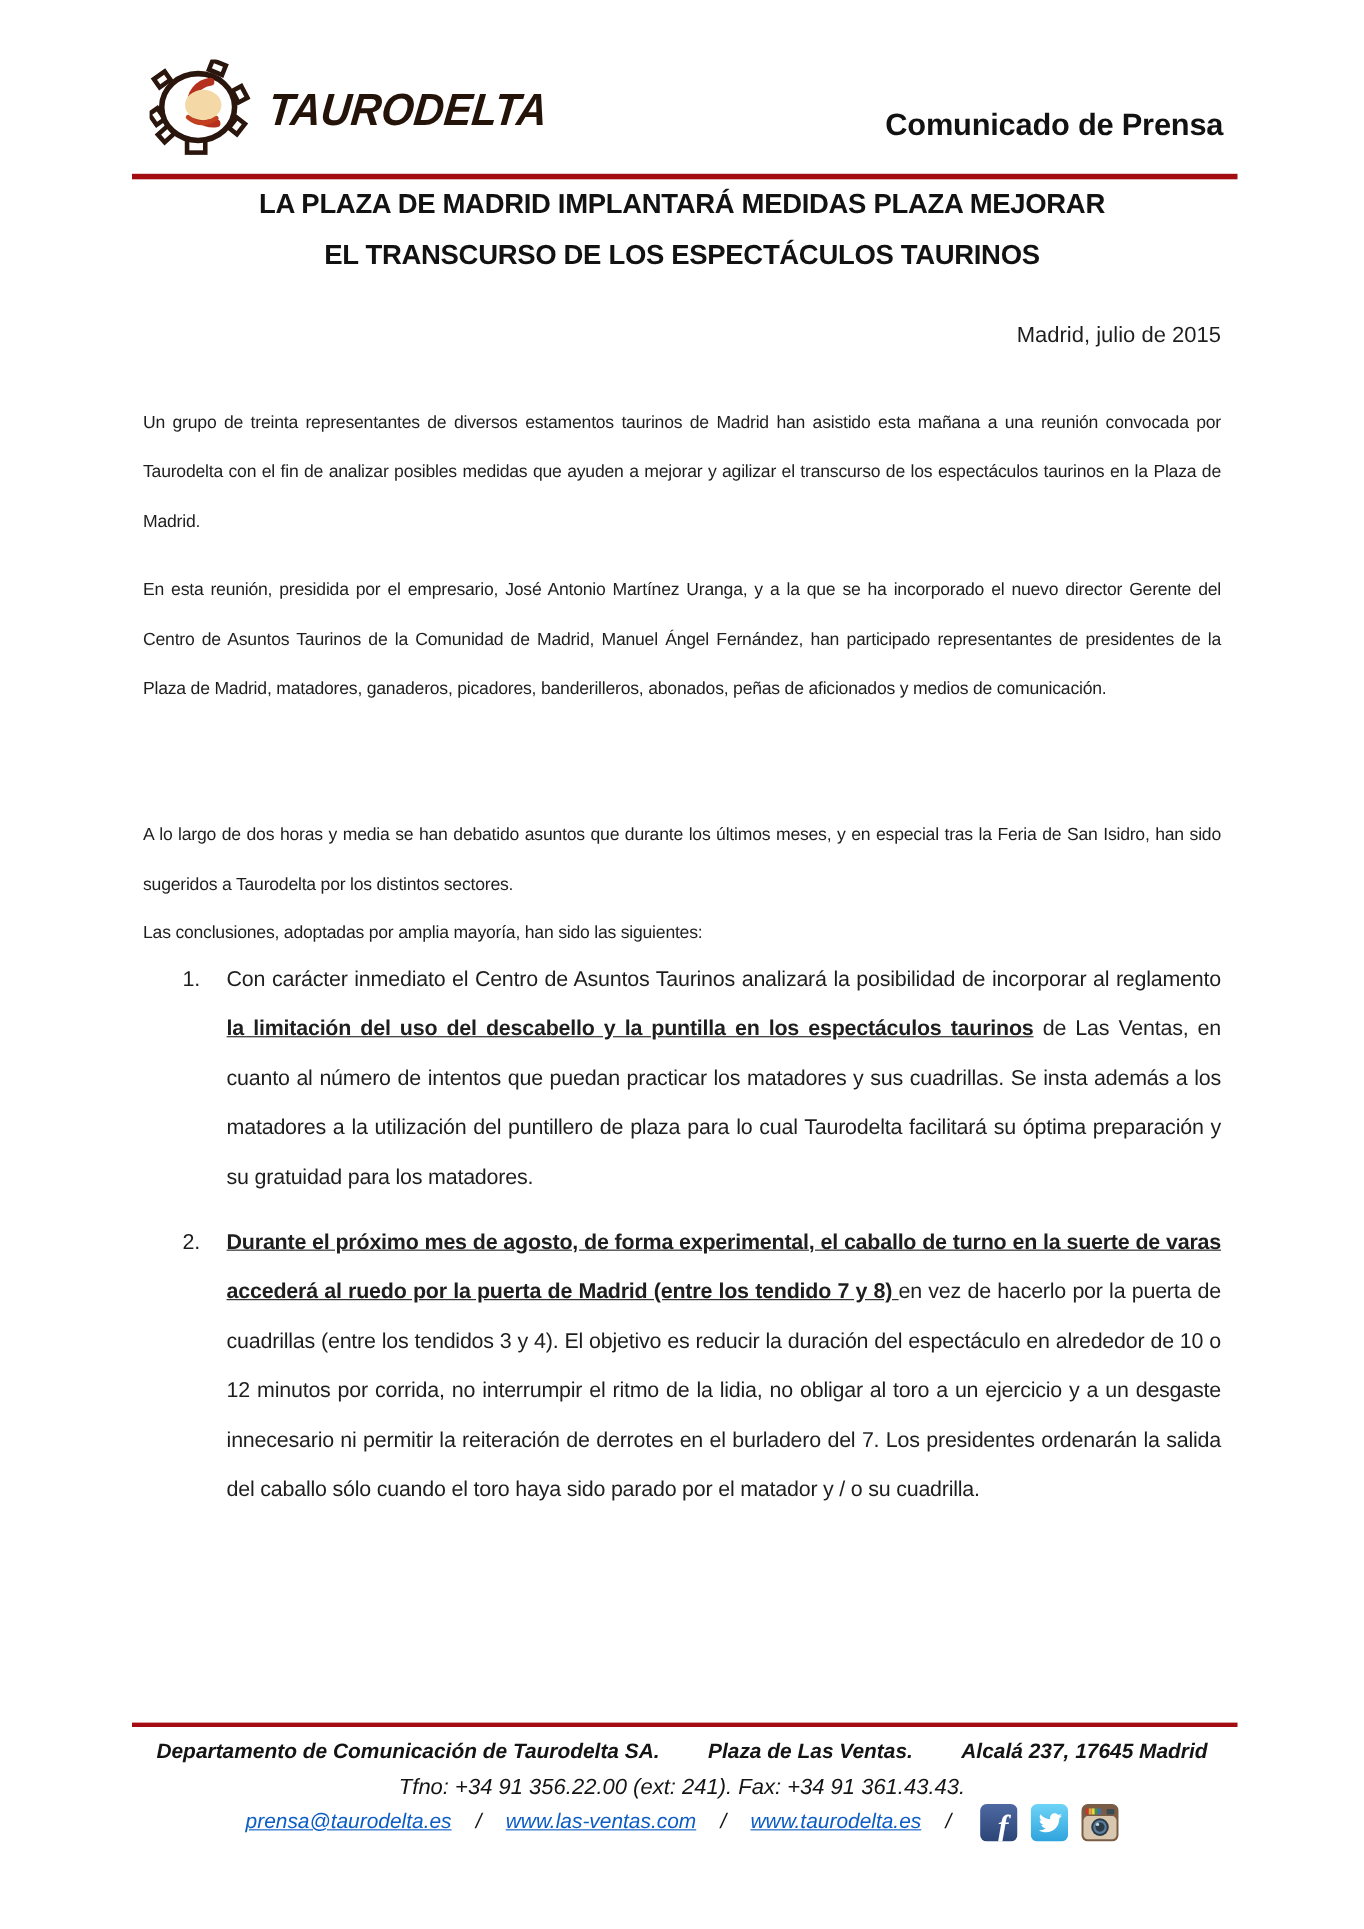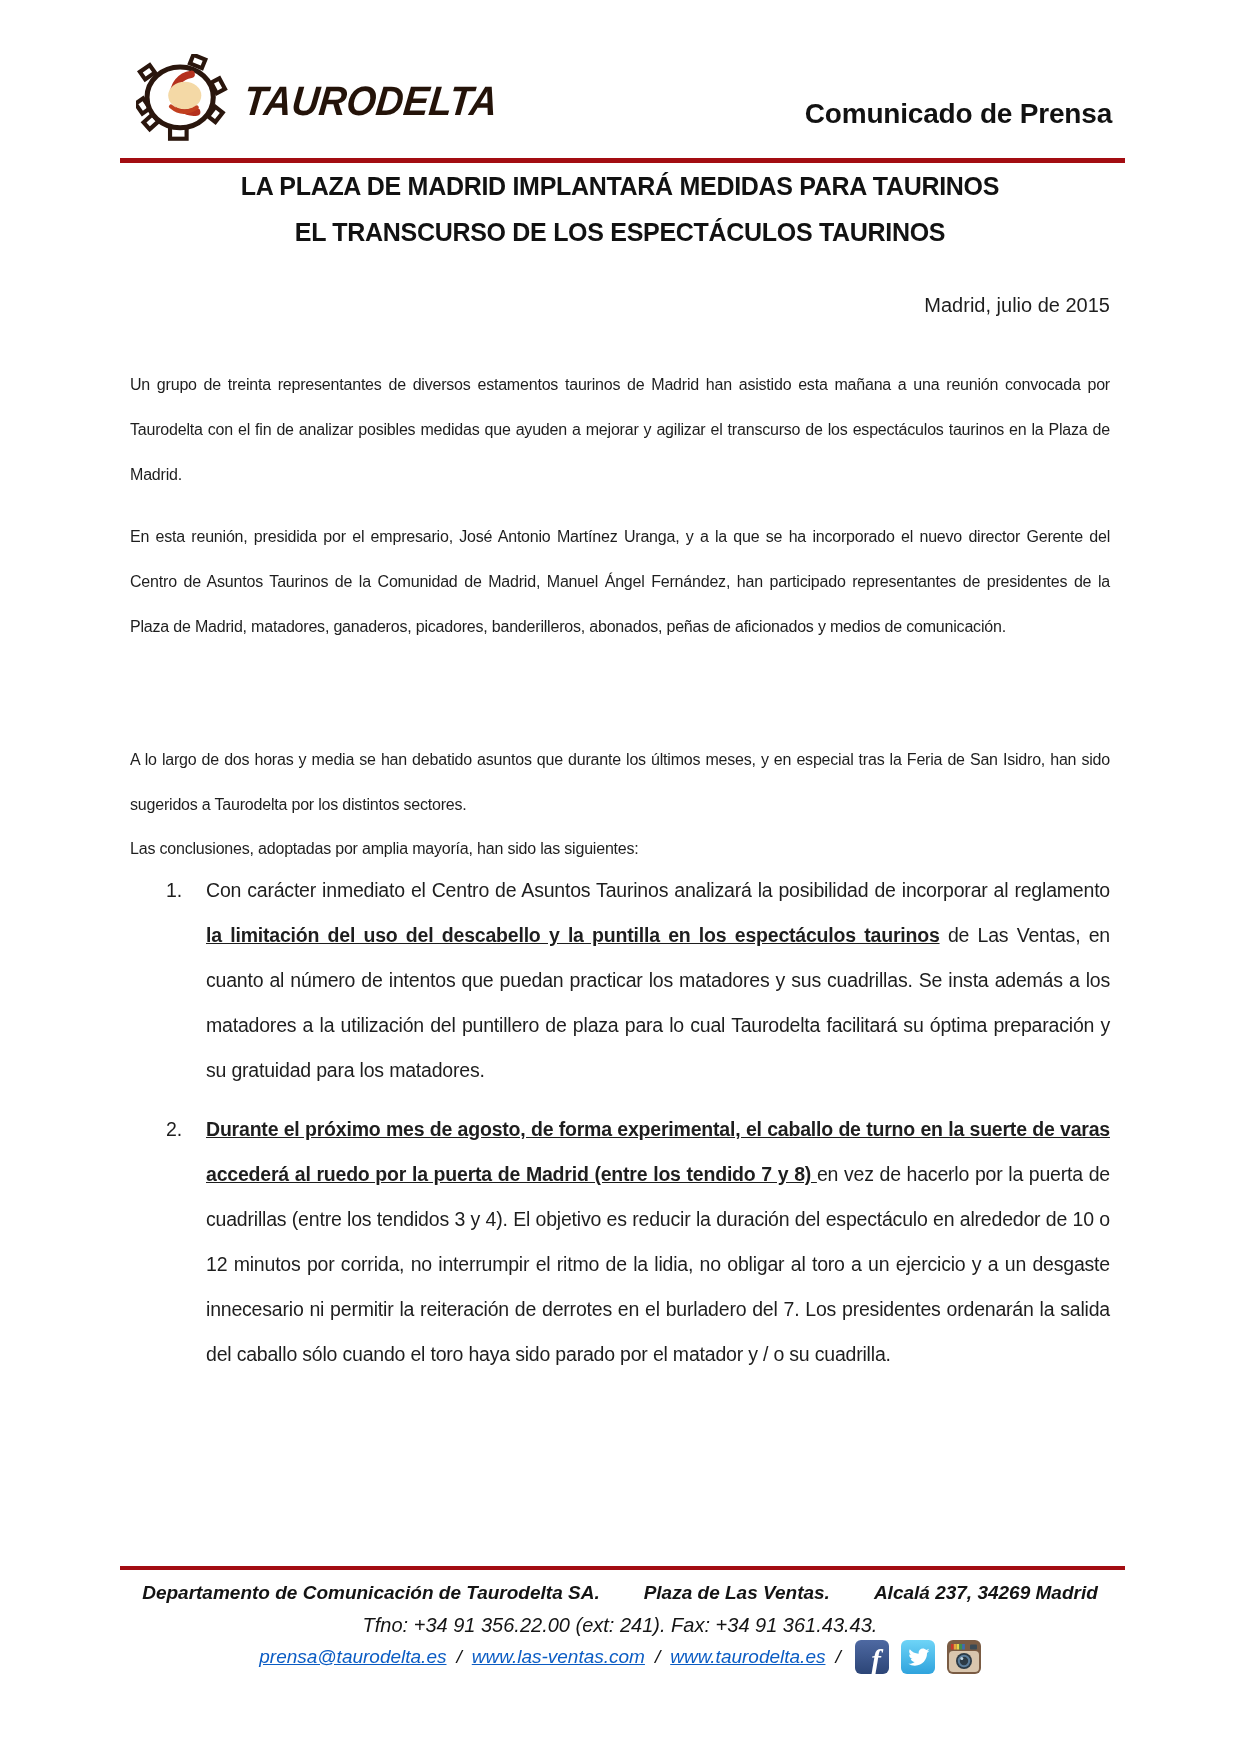--- a/index.html
+++ b/index.html
@@ -71,21 +71,21 @@
     display:flex;justify-content:center;gap:44px;
     font-size:19px;font-weight:bold;font-style:italic;color:#141414;
     white-space:nowrap;
   }
   .footer-line2{
     position:absolute;top:1614px;left:130px;width:980px;
     text-align:center;font-size:20px;font-style:italic;color:#141414;
   }
   .footer-line3{
     position:absolute;top:1640px;left:130px;width:980px;
-    display:flex;justify-content:center;align-items:center;gap:10px;
+    display:flex;justify-content:center;align-items:center;gap:22px;
     font-size:19px;font-style:italic;
   }
   .footer-link{color:var(--link);text-decoration:underline;cursor:pointer;}
   .sep{color:#141414;}
   .social{display:flex;align-items:center;gap:12px;margin-left:4px;}
   .social a{display:block;width:34px;height:34px;cursor:pointer;}
   .social svg{display:block;width:34px;height:34px;}
 </style>
 </head>
 <body>
@@ -110,21 +110,21 @@
         <path d="M 38 56 Q 51 67 66 57" stroke="#C2401F" stroke-width="4.5" fill="none" stroke-linecap="round"></path>
       </svg>
       <div class="logo-word">TAURODELTA</div>
     </div>
     <div class="doc-type">Comunicado de Prensa</div>
   </div>
 
   <div class="rule rule-top"></div>
 
   <div class="title">
-    <div class="t1">LA PLAZA DE MADRID IMPLANTARÁ MEDIDAS PARA TAURINOS</div>
+    <div class="t1">LA PLAZA DE MADRID IMPLANTARÁ MEDIDAS PLAZA MEJORAR</div>
     <div class="t2">EL TRANSCURSO DE LOS ESPECTÁCULOS TAURINOS</div>
   </div>
 
   <div class="dateline">Madrid, julio de 2015</div>
 
   <div class="para p1">Un grupo de treinta representantes de diversos estamentos taurinos de Madrid han asistido esta mañana a una reunión convocada por Taurodelta con el fin de analizar posibles medidas que ayuden a mejorar y agilizar el transcurso de los espectáculos taurinos en la Plaza de Madrid.</div>
   <div class="para p2">En esta reunión, presidida por el empresario, José Antonio Martínez Uranga, y a la que se ha incorporado el nuevo director Gerente del Centro de Asuntos Taurinos de la Comunidad de Madrid, Manuel Ángel Fernández, han participado representantes de presidentes de la Plaza de Madrid, matadores, ganaderos, picadores, banderilleros, abonados, peñas de aficionados y medios de comunicación.</div>
   <div class="para p3">A lo largo de dos horas y media se han debatido asuntos que durante los últimos meses, y en especial tras la Feria de San Isidro, han sido sugeridos a Taurodelta por los distintos sectores.</div>
   <div class="para p4">Las conclusiones, adoptadas por amplia mayoría, han sido las siguientes:</div>
 
@@ -137,21 +137,21 @@
       <div class="list-num">2.</div>
       <div class="list-body"><span class="em">Durante el próximo mes de agosto, de forma experimental, el caballo de turno en la suerte de varas accederá al ruedo por la puerta de Madrid (entre los tendido 7 y 8) </span><span>en vez de hacerlo por la puerta de cuadrillas (entre los tendidos 3 y 4). El objetivo es reducir la duración del espectáculo en alrededor de 10 o 12 minutos por corrida, no interrumpir el ritmo de la lidia, no obligar al toro a un ejercicio y a un desgaste innecesario ni permitir la reiteración de derrotes en el burladero del 7. Los presidentes ordenarán la salida del caballo sólo cuando el toro haya sido parado por el matador y / o su cuadrilla.</span></div>
     </div>
   </div>
 
   <div class="rule rule-bottom"></div>
 
   <div class="footer-line1">
     <span>Departamento de Comunicación de Taurodelta SA.</span>
     <span>Plaza de Las Ventas.</span>
-    <span>Alcalá 237, 34269 Madrid</span>
+    <span>Alcalá 237, 17645 Madrid</span>
   </div>
 
   <div class="footer-line2">Tfno: +34 91 356.22.00 (ext: 241). Fax: +34 91 361.43.43.</div>
 
   <div class="footer-line3">
     <span class="footer-link">prensa@taurodelta.es</span>
     <span class="sep">/</span>
     <span class="footer-link">www.las-ventas.com</span>
     <span class="sep">/</span>
     <span class="footer-link">www.taurodelta.es</span>

